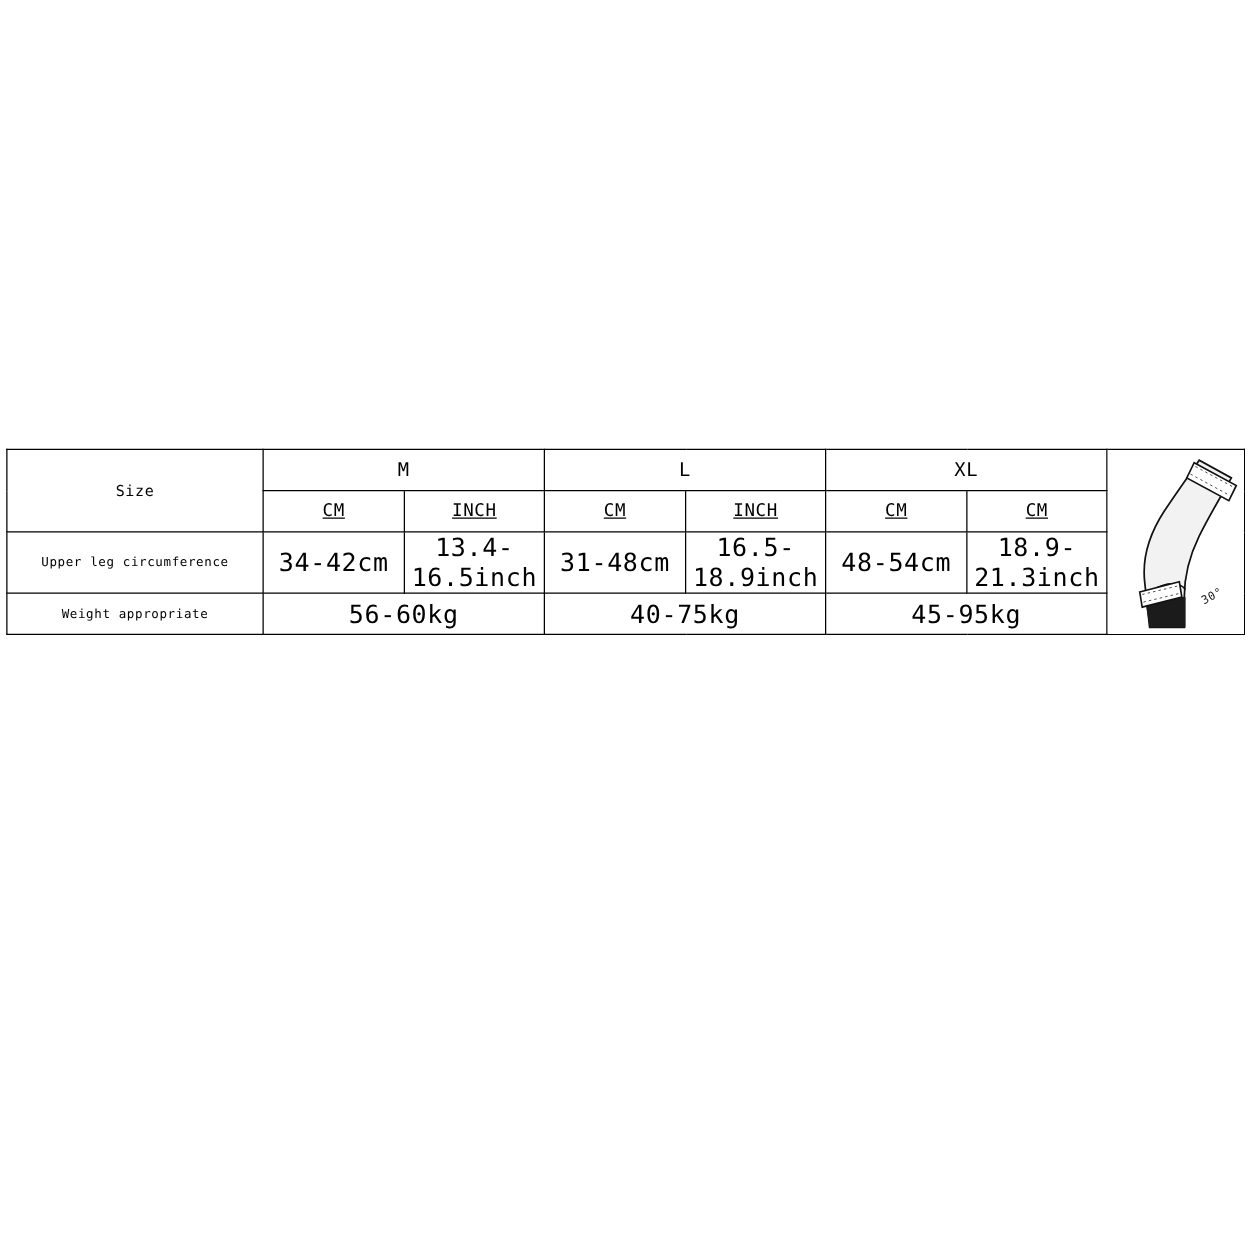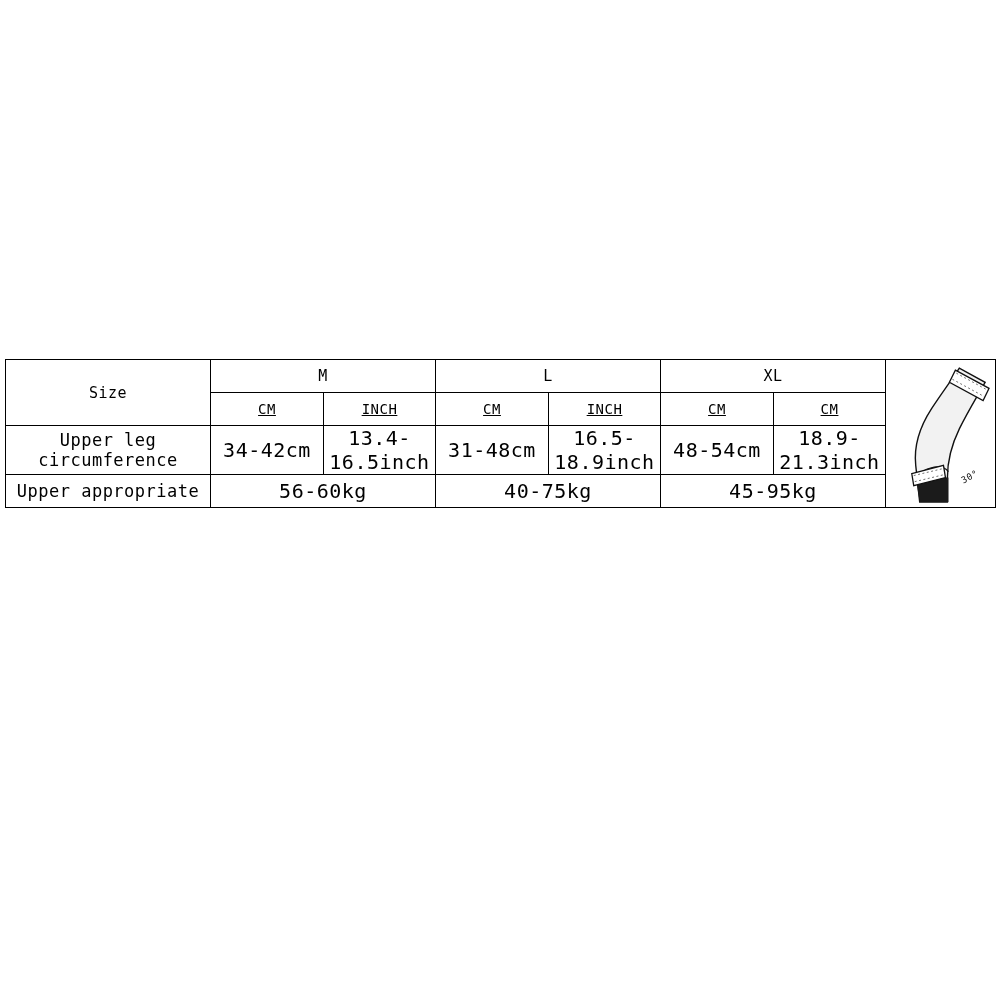--- a/index.html
+++ b/index.html
@@ -31,33 +31,33 @@
     text-align: center;
     vertical-align: middle;
     font-weight: normal;
     font-family: "DejaVu Sans Mono", "Liberation Mono", monospace;
     padding: 0;
     height: 32px;
     letter-spacing: 0.5px;
   }
 
   .t-size-label {
-    font-size: 15px;
+    font-size: 12px;
     letter-spacing: 2px;
   }
   .t-head {
     font-size: 15px;
     letter-spacing: 1px;
   }
   .t-sub {
     font-size: 14px;
     text-decoration: underline;
   }
   .t-rowlabel {
-    font-size: 17px;
+    font-size: 10px;
     text-align: center;
   }
   .t-cell {
     font-size: 20px;
   }
 
   .col-label { width: 205px; }
   .col-cm { width: 113px; }
   .col-inch { width: 112px; }
   .col-img { width: 110px; }
@@ -140,19 +140,19 @@
     <tr>
       <td class="t-rowlabel">Upper leg circumference</td>
       <td class="t-cell">34-42cm</td>
       <td class="t-cell">13.4-16.5inch</td>
       <td class="t-cell">31-48cm</td>
       <td class="t-cell">16.5-18.9inch</td>
       <td class="t-cell">48-54cm</td>
       <td class="t-cell">18.9-21.3inch</td>
     </tr>
     <tr>
-      <td class="t-rowlabel">Upper appropriate</td>
+      <td class="t-rowlabel">Weight appropriate</td>
       <td class="t-cell" colspan="2">56-60kg</td>
       <td class="t-cell" colspan="2">40-75kg</td>
       <td class="t-cell" colspan="2">45-95kg</td>
     </tr>
   </tbody>
 </table>
 
 </body></html>

